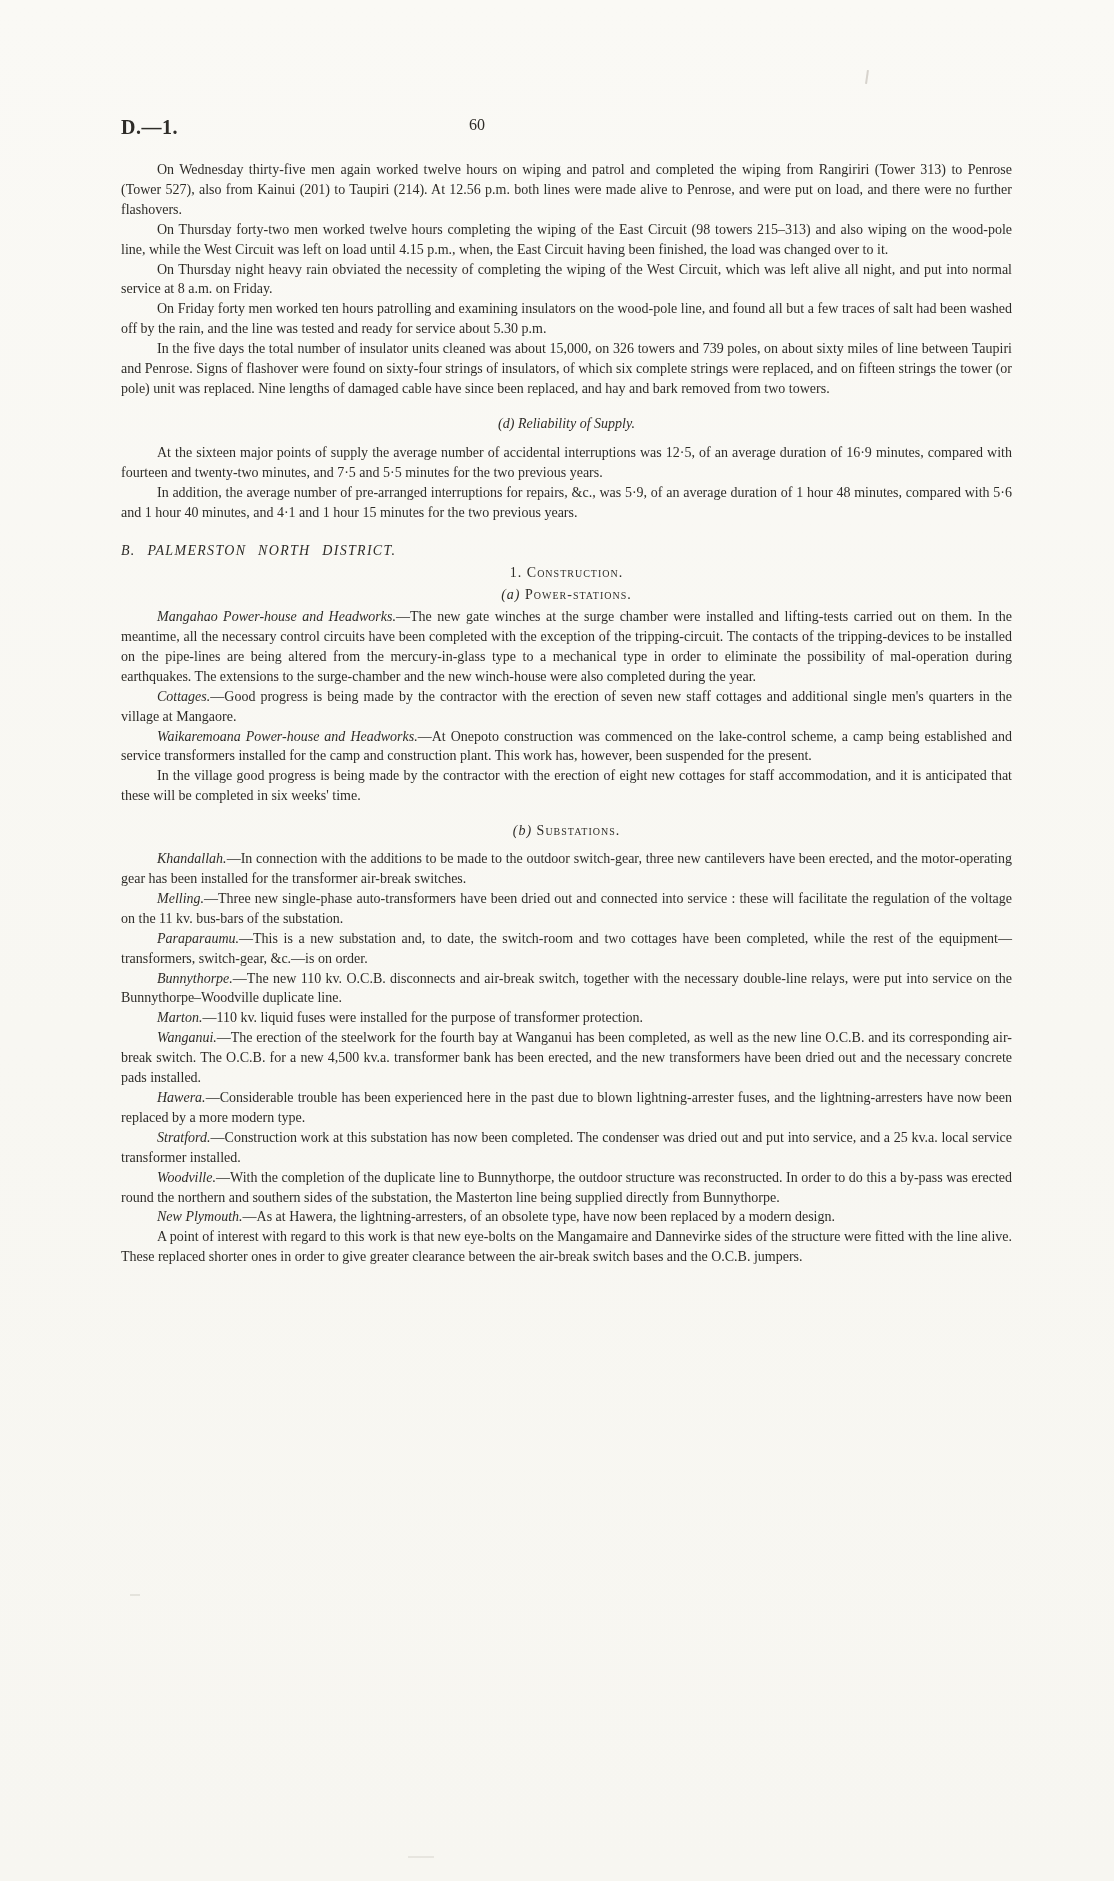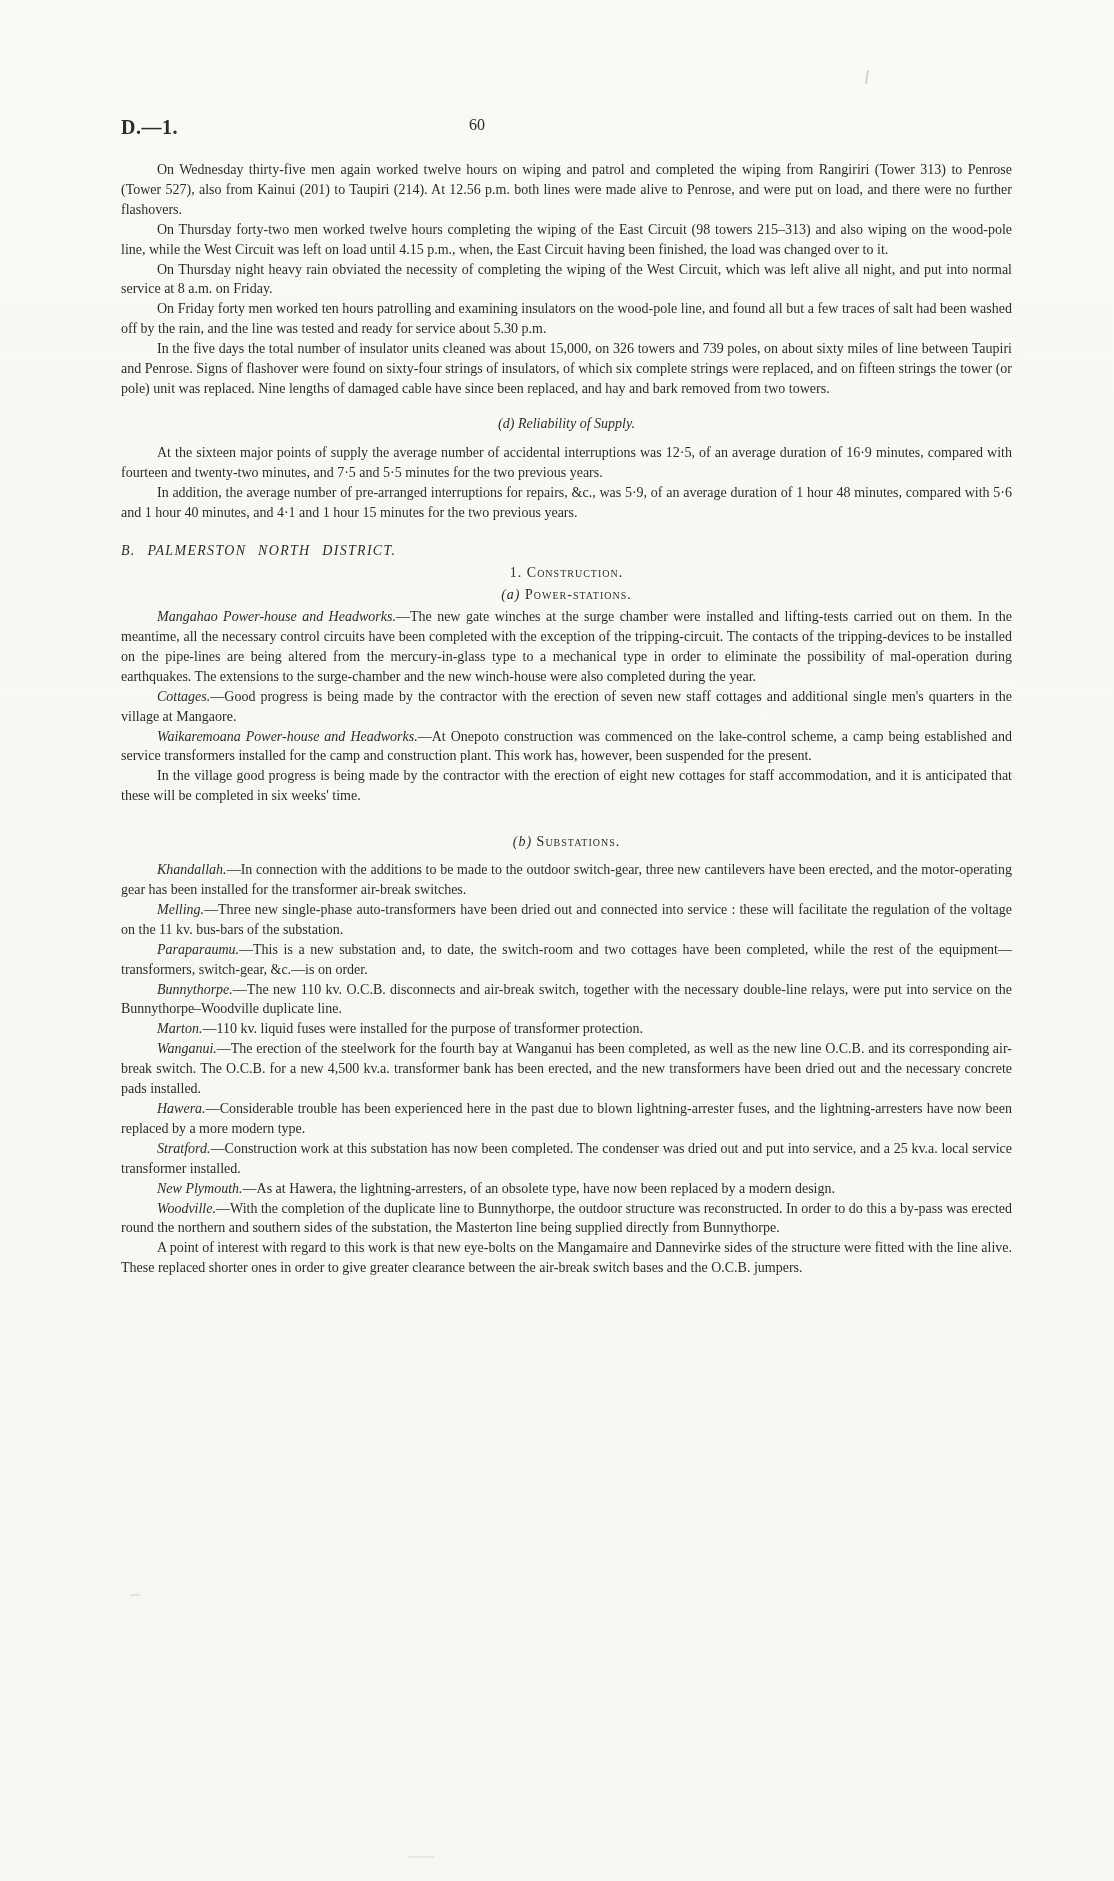--- a/index.html
+++ b/index.html
@@ -71,21 +71,21 @@
     text-align: center;
     font-variant: small-caps;
     letter-spacing: 1px;
     margin: 2px 0 2px 0;
   }
   .h-smallcaps .lead {
     font-variant: normal;
     font-style: italic;
   }
   .para + .h-smallcaps {
-    margin-top: 26px;
+    margin-top: 15px;
     margin-bottom: 8px;
   }
   .h-caps + .h-smallcaps {
     margin-bottom: 2px;
   }
   
   .artifact {
     position: absolute;
     background: #b9b5ac;
     opacity: 0.55;
@@ -125,17 +125,17 @@
       <p class="para">In the village good progress is being made by the contractor with the erection of eight new cottages for staff accommodation, and it is anticipated that these will be completed in six weeks' time.</p>
       <div class="h-smallcaps"><span class="lead">(b) </span>Substations.</div>
       <p class="para"><span class="lead">Khandallah.</span>—In connection with the additions to be made to the outdoor switch-gear, three new cantilevers have been erected, and the motor-operating gear has been installed for the transformer air-break switches.</p>
       <p class="para"><span class="lead">Melling.</span>—Three new single-phase auto-transformers have been dried out and connected into service : these will facilitate the regulation of the voltage on the 11 kv. bus-bars of the substation.</p>
       <p class="para"><span class="lead">Paraparaumu.</span>—This is a new substation and, to date, the switch-room and two cottages have been completed, while the rest of the equipment—transformers, switch-gear, &amp;c.—is on order.</p>
       <p class="para"><span class="lead">Bunnythorpe.</span>—The new 110 kv. O.C.B. disconnects and air-break switch, together with the necessary double-line relays, were put into service on the Bunnythorpe–Woodville duplicate line.</p>
       <p class="para"><span class="lead">Marton.</span>—110 kv. liquid fuses were installed for the purpose of transformer protection.</p>
       <p class="para"><span class="lead">Wanganui.</span>—The erection of the steelwork for the fourth bay at Wanganui has been completed, as well as the new line O.C.B. and its corresponding air-break switch. The O.C.B. for a new 4,500 kv.a. transformer bank has been erected, and the new transformers have been dried out and the necessary concrete pads installed.</p>
       <p class="para"><span class="lead">Hawera.</span>—Considerable trouble has been experienced here in the past due to blown lightning-arrester fuses, and the lightning-arresters have now been replaced by a more modern type.</p>
       <p class="para"><span class="lead">Stratford.</span>—Construction work at this substation has now been completed. The condenser was dried out and put into service, and a 25 kv.a. local service transformer installed.</p>
+      <p class="para"><span class="lead">Woodville.</span>—With the completion of the duplicate line to Bunnythorpe, the outdoor structure was reconstructed. In order to do this a by-pass was erected round the northern and southern sides of the substation, the Masterton line being supplied directly from Bunnythorpe.</p>
       <p class="para"><span class="lead">New Plymouth.</span>—As at Hawera, the lightning-arresters, of an obsolete type, have now been replaced by a modern design.</p>
-      <p class="para"><span class="lead">Woodville.</span>—With the completion of the duplicate line to Bunnythorpe, the outdoor structure was reconstructed. In order to do this a by-pass was erected round the northern and southern sides of the substation, the Masterton line being supplied directly from Bunnythorpe.</p>
       <p class="para">A point of interest with regard to this work is that new eye-bolts on the Mangamaire and Dannevirke sides of the structure were fitted with the line alive. These replaced shorter ones in order to give greater clearance between the air-break switch bases and the O.C.B. jumpers.</p>
     </div>
 </div>
 
 </body></html>

